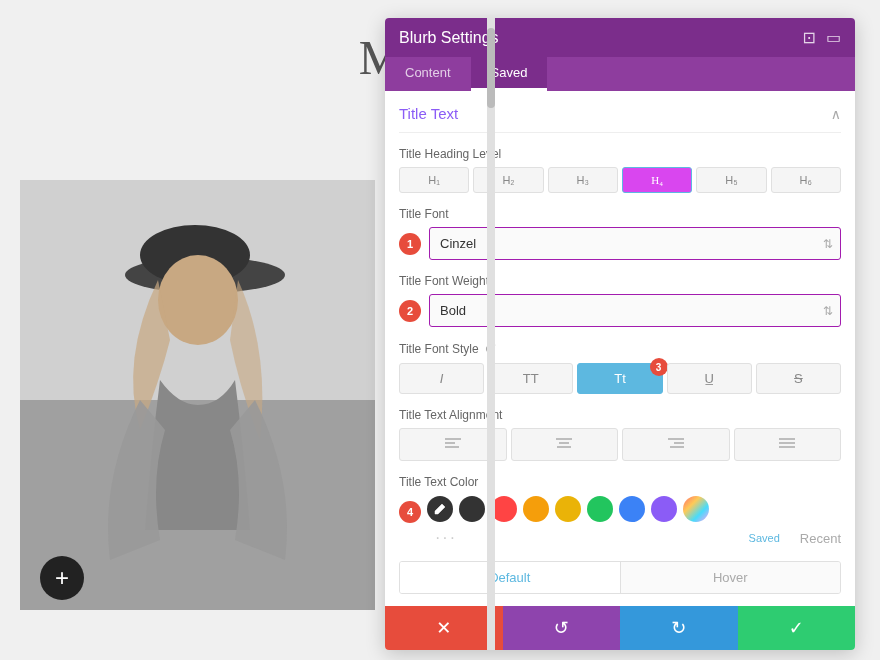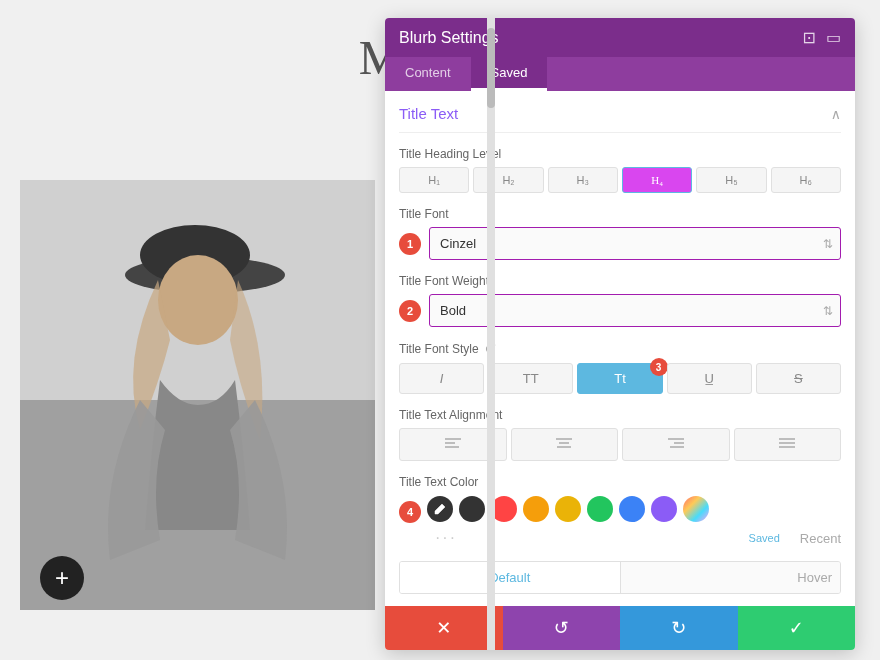--- a/index.html
+++ b/index.html
@@ -529,21 +529,21 @@
         <span class="more-dots">···</span>
         <span style="flex:1;"></span>
         <span style="font-size:11px; color:#5db8e0; margin-right:20px;">Saved</span>
         <span style="font-size:13px; color:#aaa;">Recent</span>
       </div>
     </div>
 
     <div class="form-row">
       <div class="size-tabs">
         <div class="size-tab">Default</div>
-        <div class="size-tab inactive" style="border-left:1px solid #e0e0e0;text-align:right;">Hover</div>
+        <div class="size-tab inactive" style="border-left:1px solid #e0e0e0;">Hover</div>
       </div>
 
     </div>
 
   </div>
 
   <div class="panel-footer">
     <div class="footer-btn cancel">✕</div>
     <div class="footer-btn reset">↺</div>
     <div class="footer-btn redo">↻</div>

